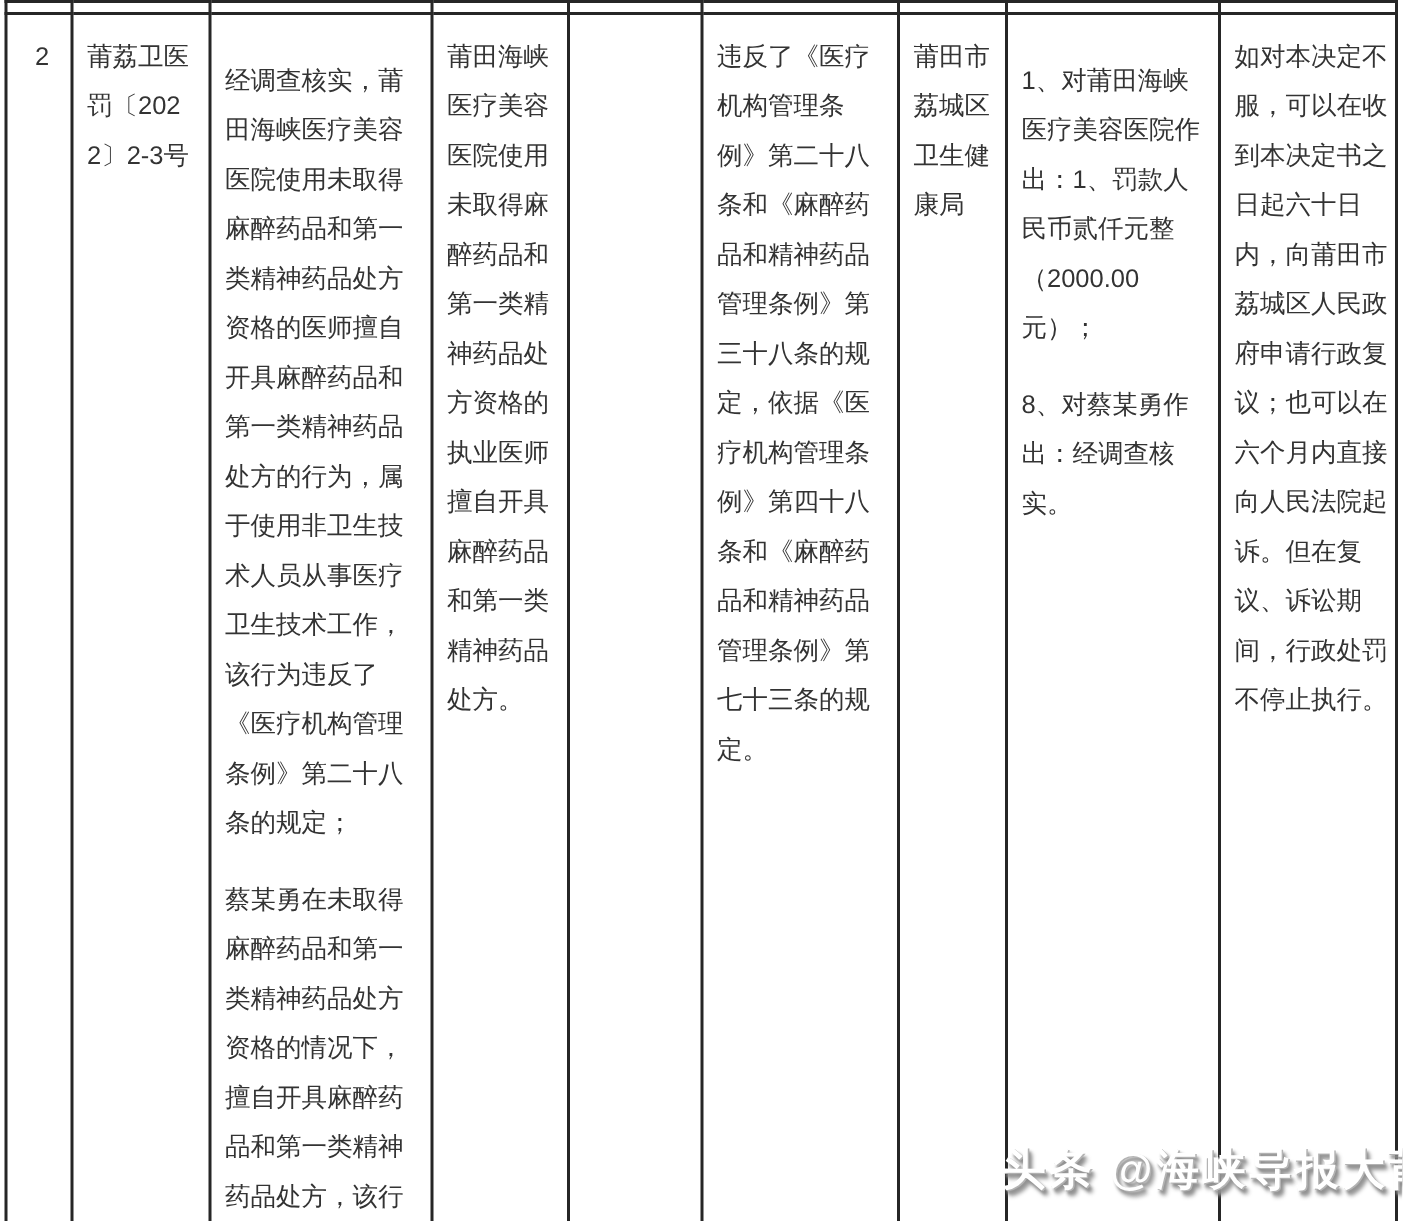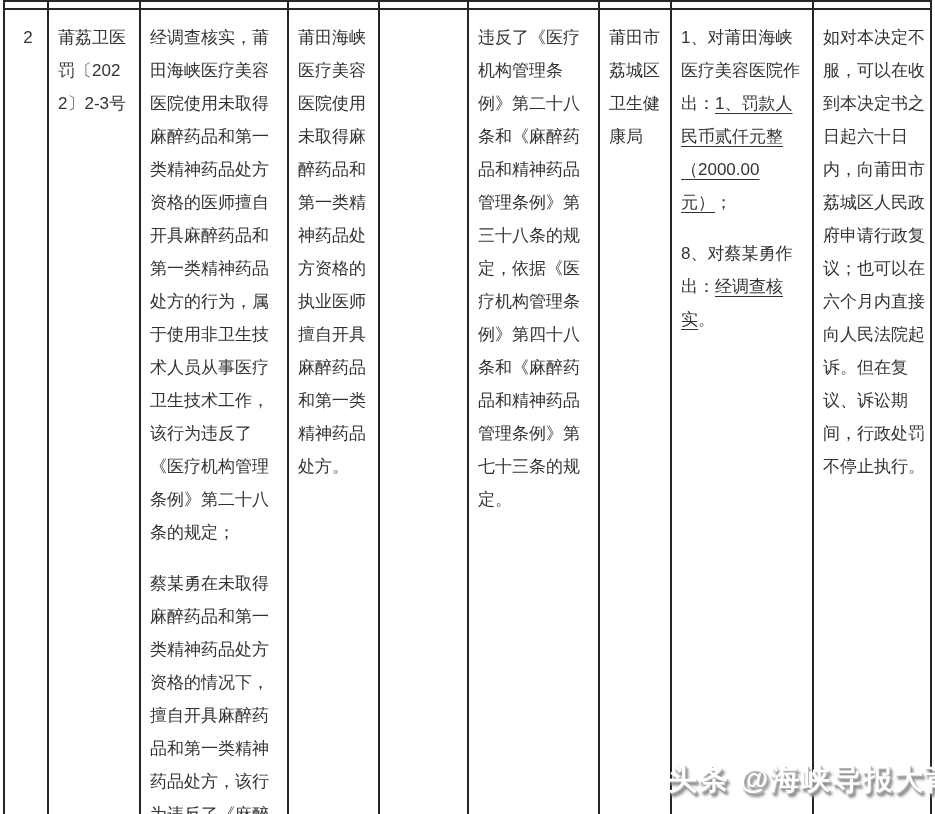--- a/index.html
+++ b/index.html
@@ -33,24 +33,23 @@
     word-break: break-all;
     overflow: hidden;
   }
   tr.spacer-top td    { height: 6px;  padding: 0; }
   tr.main-row td      { height: 795px; }
   td.cell-no {
     text-align: center;
     padding-left: 2px;
     padding-right: 2px;
   }
-  .cell p { margin: 0 0 18px 0; }
+  .cell p { margin: 16px 0 18px 0; }
   .cell p:last-child { margin-bottom: 0; }
   .u {
-    text-decoration: underline;
     text-underline-offset: 4px;
   }
   .watermark {
     position: absolute;
     left: 668px;
     top: 760px;
     font-size: 29px;
     font-weight: bold;
     letter-spacing: 2px;
     white-space: nowrap;

